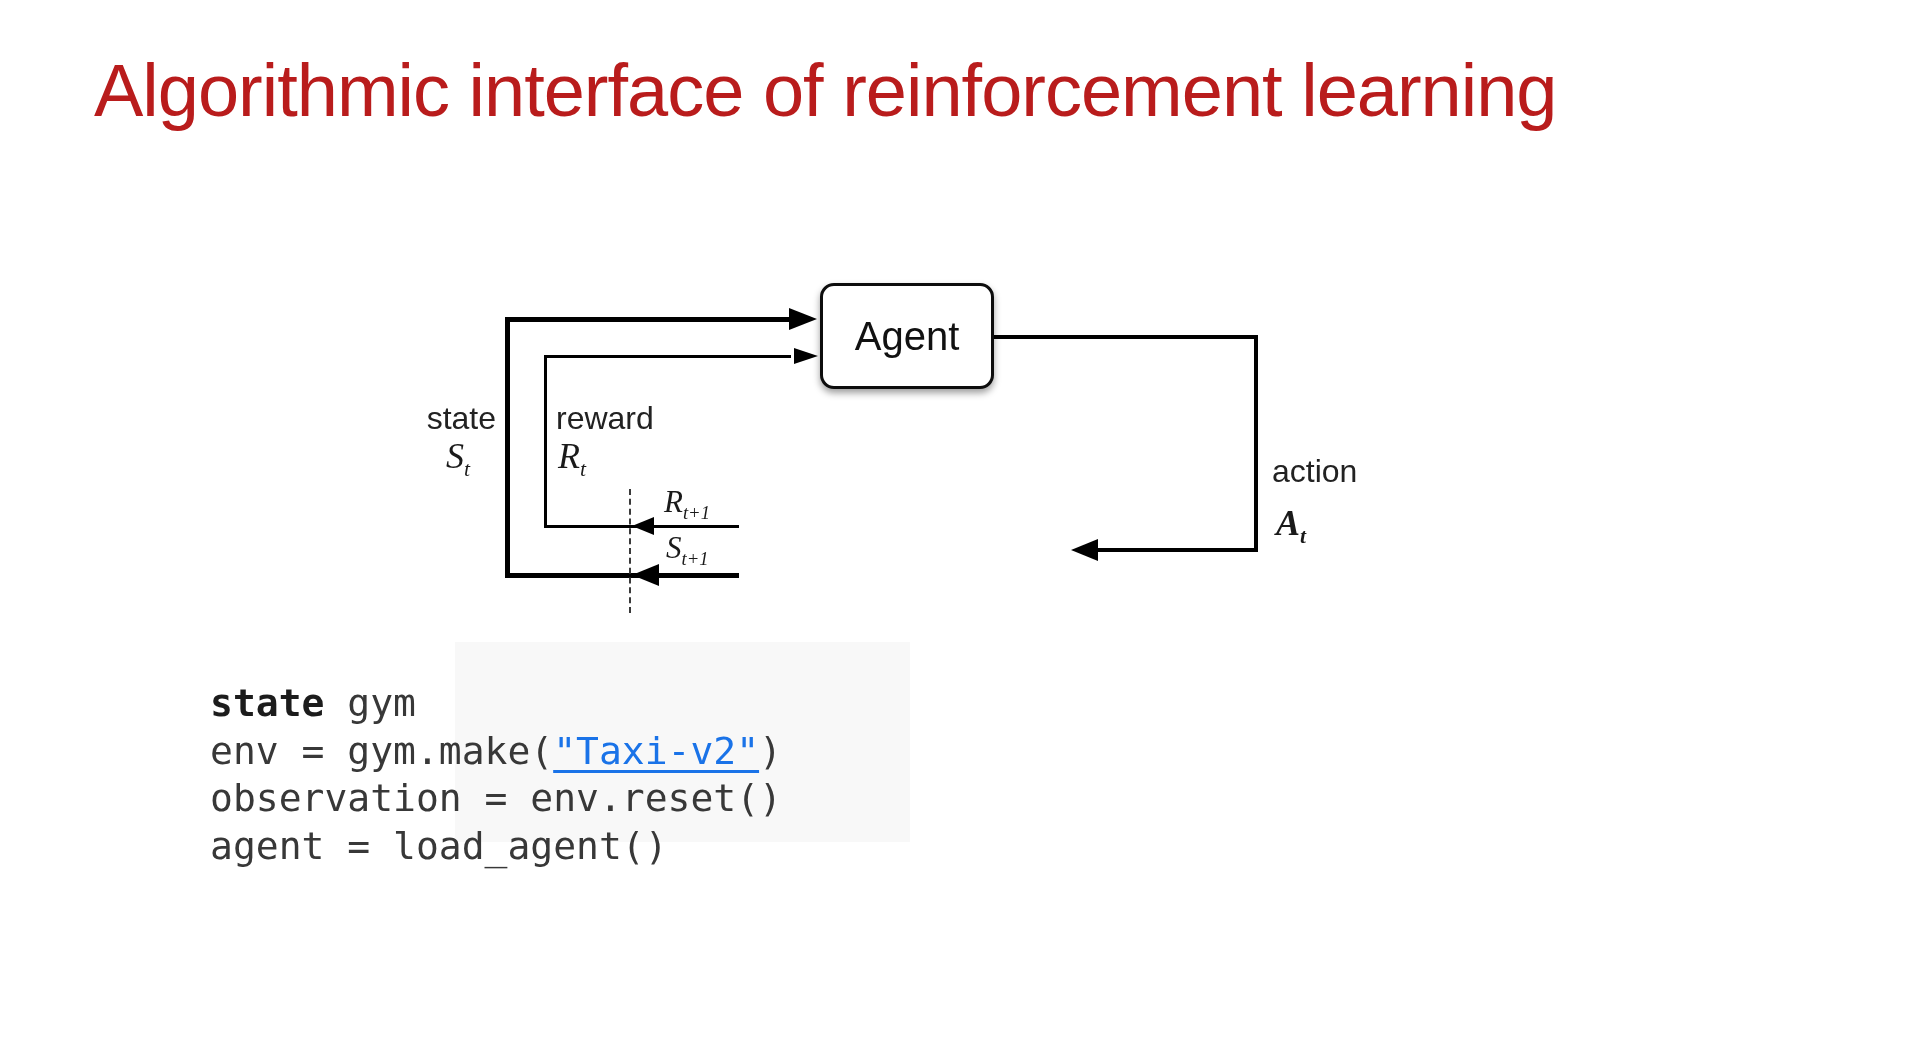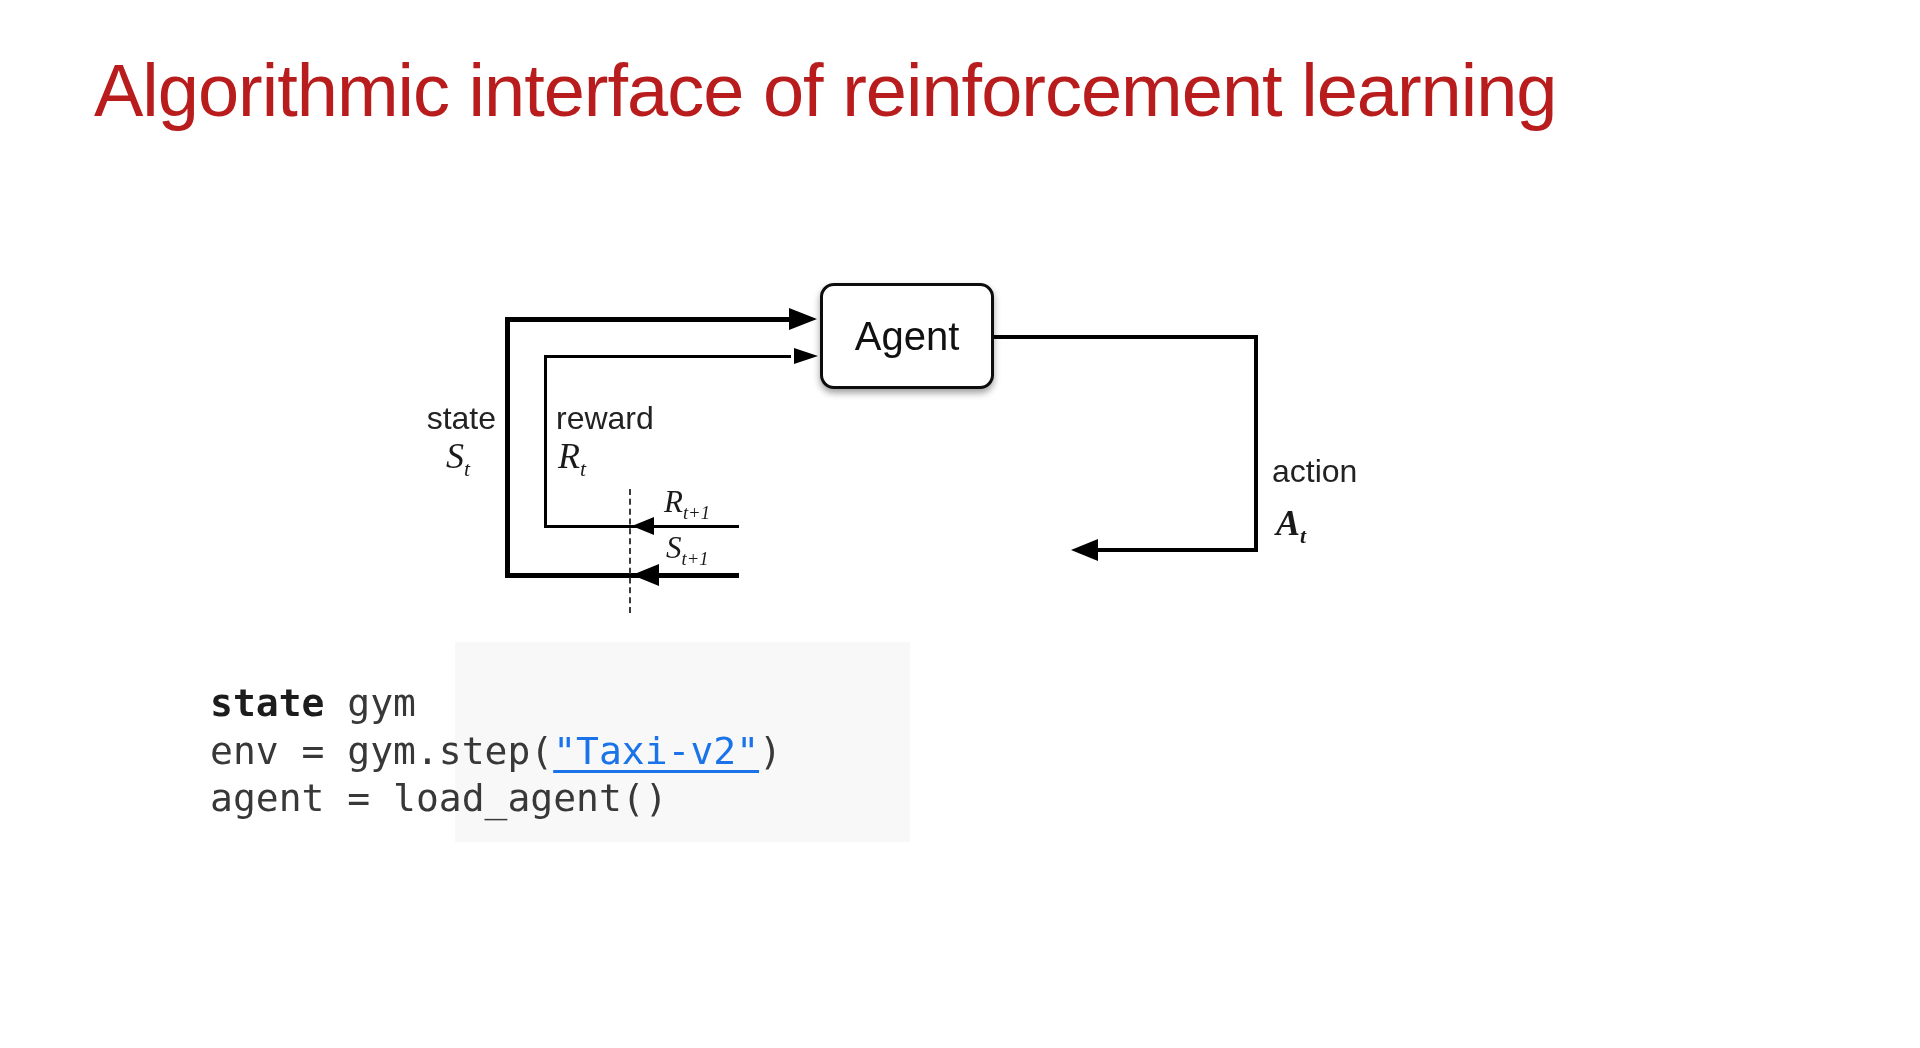--- a/index.html
+++ b/index.html
@@ -94,17 +94,18 @@
     <div class="mathlabel" style="left:446px;top:438px;"><span>S</span><sub>t</sub></div>
     <div class="mathlabel" style="left:558px;top:438px;"><span>R</span><sub>t</sub></div>
     <div class="mathlabel" style="left:1276px;top:505px;font-weight:bold;"><span>A</span><sub>t</sub></div>
     <div class="mathlabel small" style="left:664px;top:486px;"><span>R</span><sub>t+1</sub></div>
     <div class="mathlabel small" style="left:666px;top:532px;"><span>S</span><sub>t+1</sub></div>
 
   </div>
 
   <div class="code-block">
       <div class="code-line"><span class="tok-kw">state</span><span class="tok-plain"> gym</span></div>
-      <div class="code-line"><span class="tok-plain">env = gym.step(</span><a class="tok-link">"Taxi-v2"</a><span class="tok-plain">)</span></div>
+      <div class="code-line"><span class="tok-plain">env = gym.make(</span><a class="tok-link">"Taxi-v2"</a><span class="tok-plain">)</span></div>
+      <div class="code-line"><span class="tok-plain">observation = env.reset()</span></div>
       <div class="code-line"><span class="tok-plain">agent = load_agent()</span></div>
     </div>
 
 </div>
 
 </body></html>

